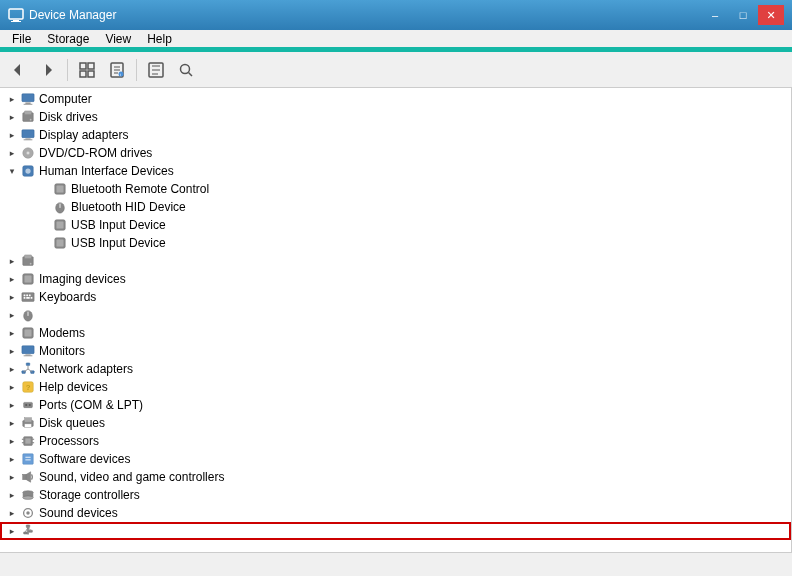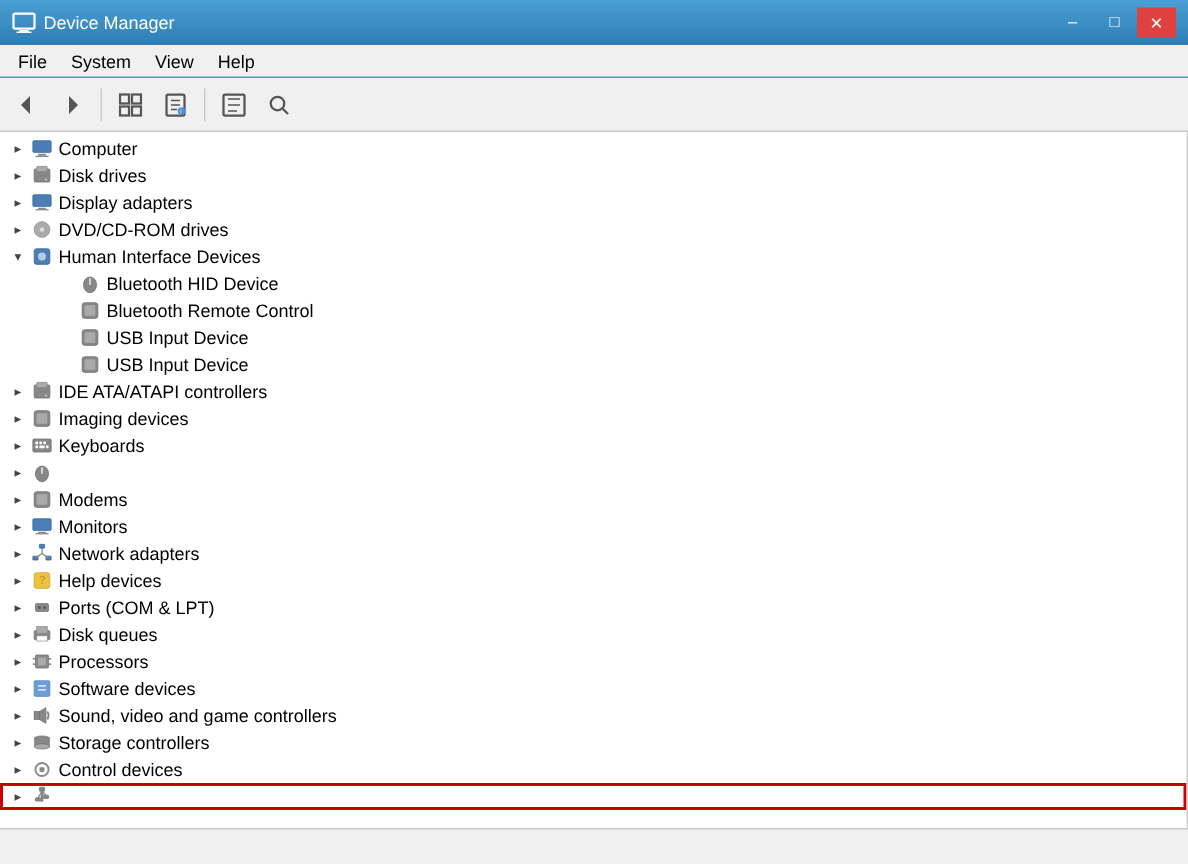--- a/index.html
+++ b/index.html
@@ -52,21 +52,21 @@
       background: transparent;
     }
     .title-bar-btn.close { background: #e04040; }
 
     
     .menu-bar {
       background: #f0f0f0;
       height: 22px;
       display: flex;
       align-items: center;
-      border-bottom: 1px solid #14b8a6;
+      border-bottom: 5px solid #14b8a6;
       padding: 0 4px;
     }
     .menu-item {
       padding: 2px 8px;
       cursor: pointer;
       font-size: 12px;
       color: #000;
     }
 
     
@@ -180,21 +180,21 @@
   </div>
   <div class="title-bar-controls">
     <button class="title-bar-btn minimize">–</button>
     <button class="title-bar-btn maximize">□</button>
     <button class="title-bar-btn close">✕</button>
   </div>
 </div>
 
 <div class="menu-bar">
   <span class="menu-item">File</span>
-  <span class="menu-item">System</span>
+  <span class="menu-item">Storage</span>
   <span class="menu-item">View</span>
   <span class="menu-item">Help</span>
 </div>
 
 <div class="toolbar">
   <button class="toolbar-btn" title="Back">
     <svg width="16" height="16" viewBox="0 0 16 16">
       <polygon points="10,2 4,8 10,14" fill="#555"></polygon>
     </svg>
   </button>
@@ -291,35 +291,35 @@
             <rect x="2" y="2" width="12" height="12" rx="2" fill="#4a7eb5" stroke="#2a5e95" stroke-width="0.5"></rect>
             <circle cx="8" cy="8" r="3" fill="white" opacity="0.6"></circle>
           </svg>
         </span>
         <span class="tree-label">Human Interface Devices</span>
       </div>
       <div class="tree-item" style="padding-left: 36px;">
         <span class="tree-expand"></span>
         <span class="tree-icon">
           <svg width="14" height="14" viewBox="0 0 16 16">
+            <rect x="2" y="2" width="12" height="12" rx="2" fill="#888" stroke="#666" stroke-width="0.5"></rect>
+            <rect x="4" y="4" width="8" height="8" rx="1" fill="#aaa"></rect>
+          </svg>
+        </span>
+        <span class="tree-label">Bluetooth Remote Control</span>
+      </div>
+      <div class="tree-item" style="padding-left: 36px;">
+        <span class="tree-expand"></span>
+        <span class="tree-icon">
+          <svg width="14" height="14" viewBox="0 0 16 16">
             <ellipse cx="8" cy="9" rx="5" ry="6" fill="#888" stroke="#666" stroke-width="0.5"></ellipse>
             <line x1="8" y1="4" x2="8" y2="9" stroke="#fff" stroke-width="1"></line>
           </svg>
         </span>
         <span class="tree-label">Bluetooth HID Device</span>
-      </div>
-      <div class="tree-item" style="padding-left: 36px;">
-        <span class="tree-expand"></span>
-        <span class="tree-icon">
-          <svg width="14" height="14" viewBox="0 0 16 16">
-            <rect x="2" y="2" width="12" height="12" rx="2" fill="#888" stroke="#666" stroke-width="0.5"></rect>
-            <rect x="4" y="4" width="8" height="8" rx="1" fill="#aaa"></rect>
-          </svg>
-        </span>
-        <span class="tree-label">Bluetooth Remote Control</span>
       </div>
       <div class="tree-item" style="padding-left: 36px;">
         <span class="tree-expand"></span>
         <span class="tree-icon">
           <svg width="14" height="14" viewBox="0 0 16 16">
             <rect x="2" y="2" width="12" height="12" rx="2" fill="#888" stroke="#666" stroke-width="0.5"></rect>
             <rect x="4" y="4" width="8" height="8" rx="1" fill="#aaa"></rect>
           </svg>
         </span>
         <span class="tree-label">USB Input Device</span>
@@ -336,21 +336,20 @@
       </div>
       <div class="tree-item" style="padding-left: 4px;">
         <span class="tree-expand" style="font-size: 9px; color: rgb(68, 68, 68);">▸</span>
         <span class="tree-icon">
           <svg width="14" height="14" viewBox="0 0 16 16">
             <rect x="2" y="3" width="12" height="10" rx="1" fill="#888" stroke="#666" stroke-width="0.5"></rect>
             <rect x="4" y="1" width="8" height="4" rx="0.5" fill="#aaa" stroke="#888" stroke-width="0.5"></rect>
             <circle cx="11" cy="11" r="1" fill="#bbb"></circle>
           </svg>
         </span>
-        <span class="tree-label">IDE ATA/ATAPI controllers</span>
       </div>
       <div class="tree-item" style="padding-left: 4px;">
         <span class="tree-expand" style="font-size: 9px; color: rgb(68, 68, 68);">▸</span>
         <span class="tree-icon">
           <svg width="14" height="14" viewBox="0 0 16 16">
             <rect x="2" y="2" width="12" height="12" rx="2" fill="#888" stroke="#666" stroke-width="0.5"></rect>
             <rect x="4" y="4" width="8" height="8" rx="1" fill="#aaa"></rect>
           </svg>
         </span>
         <span class="tree-label">Imaging devices</span>
@@ -494,21 +493,21 @@
         <span class="tree-label">Storage controllers</span>
       </div>
       <div class="tree-item" style="padding-left: 4px;">
         <span class="tree-expand" style="font-size: 9px; color: rgb(68, 68, 68);">▸</span>
         <span class="tree-icon">
           <svg width="14" height="14" viewBox="0 0 16 16">
             <circle cx="8" cy="8" r="5" fill="none" stroke="#888" stroke-width="1.5"></circle>
             <circle cx="8" cy="8" r="2" fill="#888"></circle>
           </svg>
         </span>
-        <span class="tree-label">Control devices</span>
+        <span class="tree-label">Sound devices</span>
       </div>
       <div class="tree-item" style="padding-left: 4px; outline: rgb(204, 0, 0) solid 2px; outline-offset: -2px; background: rgb(255, 255, 255);">
         <span class="tree-expand" style="font-size: 9px; color: rgb(68, 68, 68);">▸</span>
         <span class="tree-icon">
           <svg width="14" height="14" viewBox="0 0 16 16">
             <rect x="6" y="1" width="4" height="3" rx="0.5" fill="#888" stroke="#666" stroke-width="0.5"></rect>
             <rect x="7" y="4" width="2" height="8" fill="#888"></rect>
             <rect x="3" y="9" width="4" height="2.5" rx="0.5" fill="#888" stroke="#666" stroke-width="0.5"></rect>
             <rect x="9" y="7" width="4" height="2.5" rx="0.5" fill="#888" stroke="#666" stroke-width="0.5"></rect>
             <line x1="8" y1="4" x2="5" y2="9" stroke="#888" stroke-width="1"></line>

